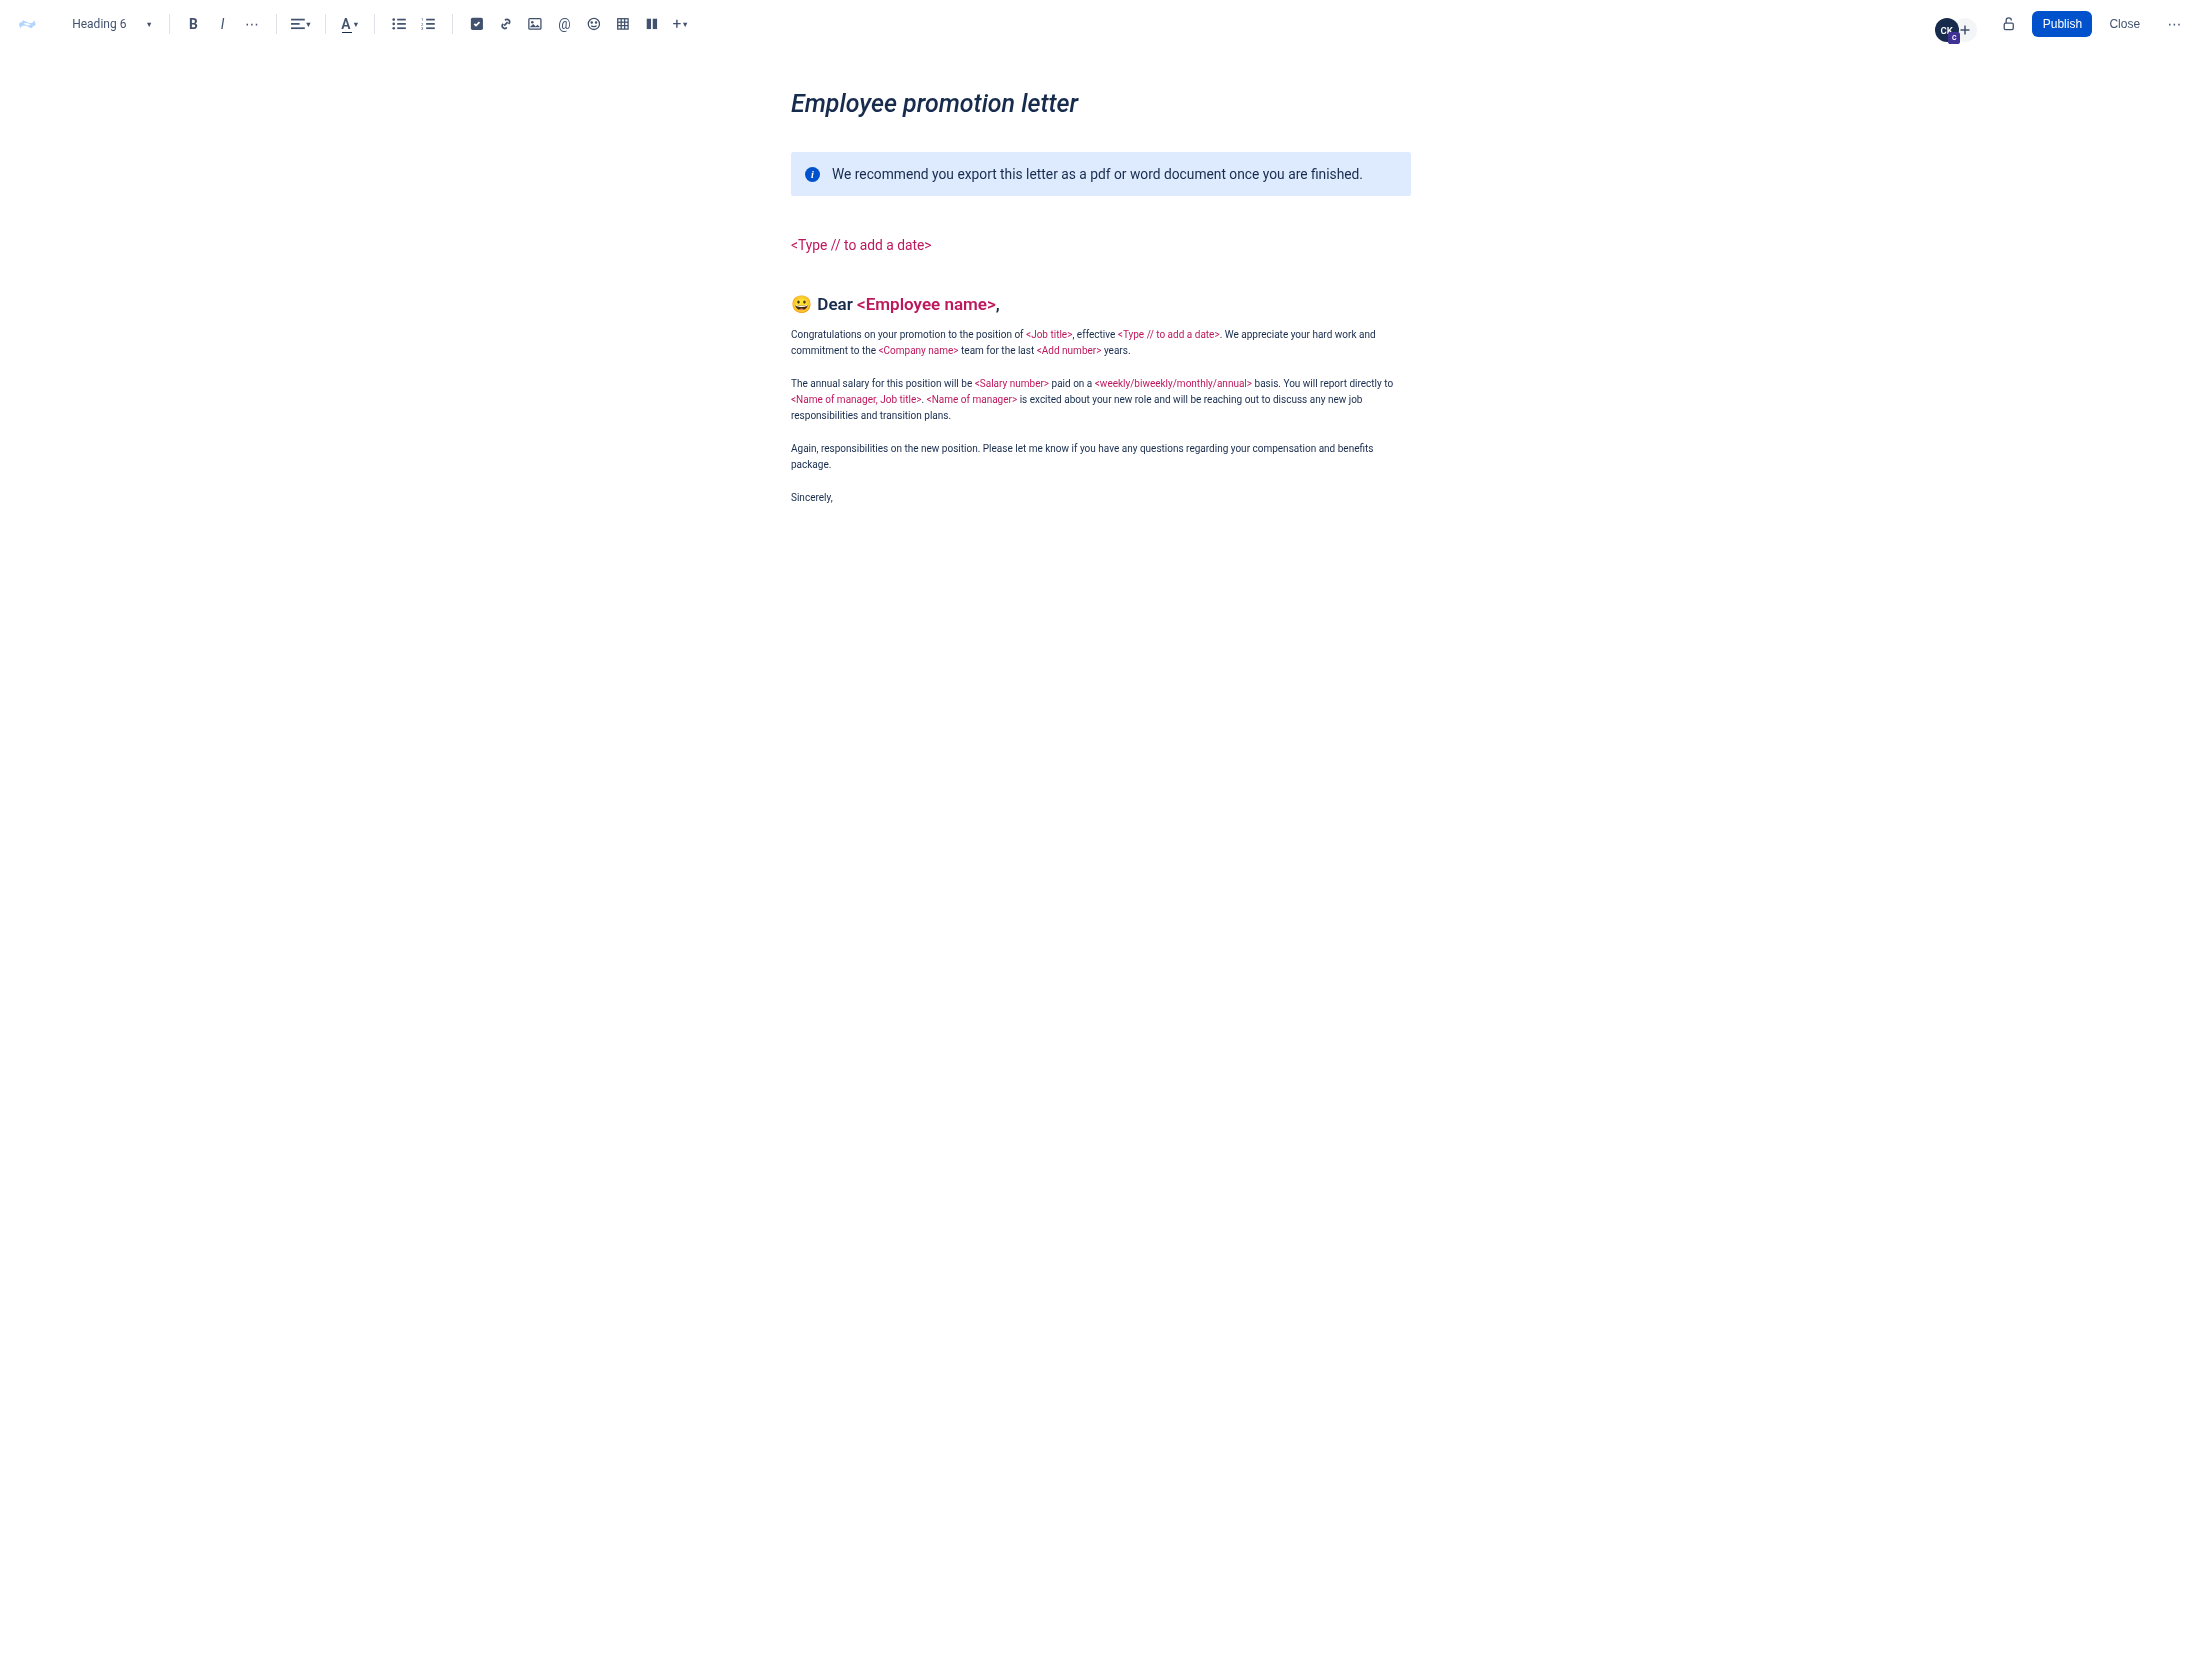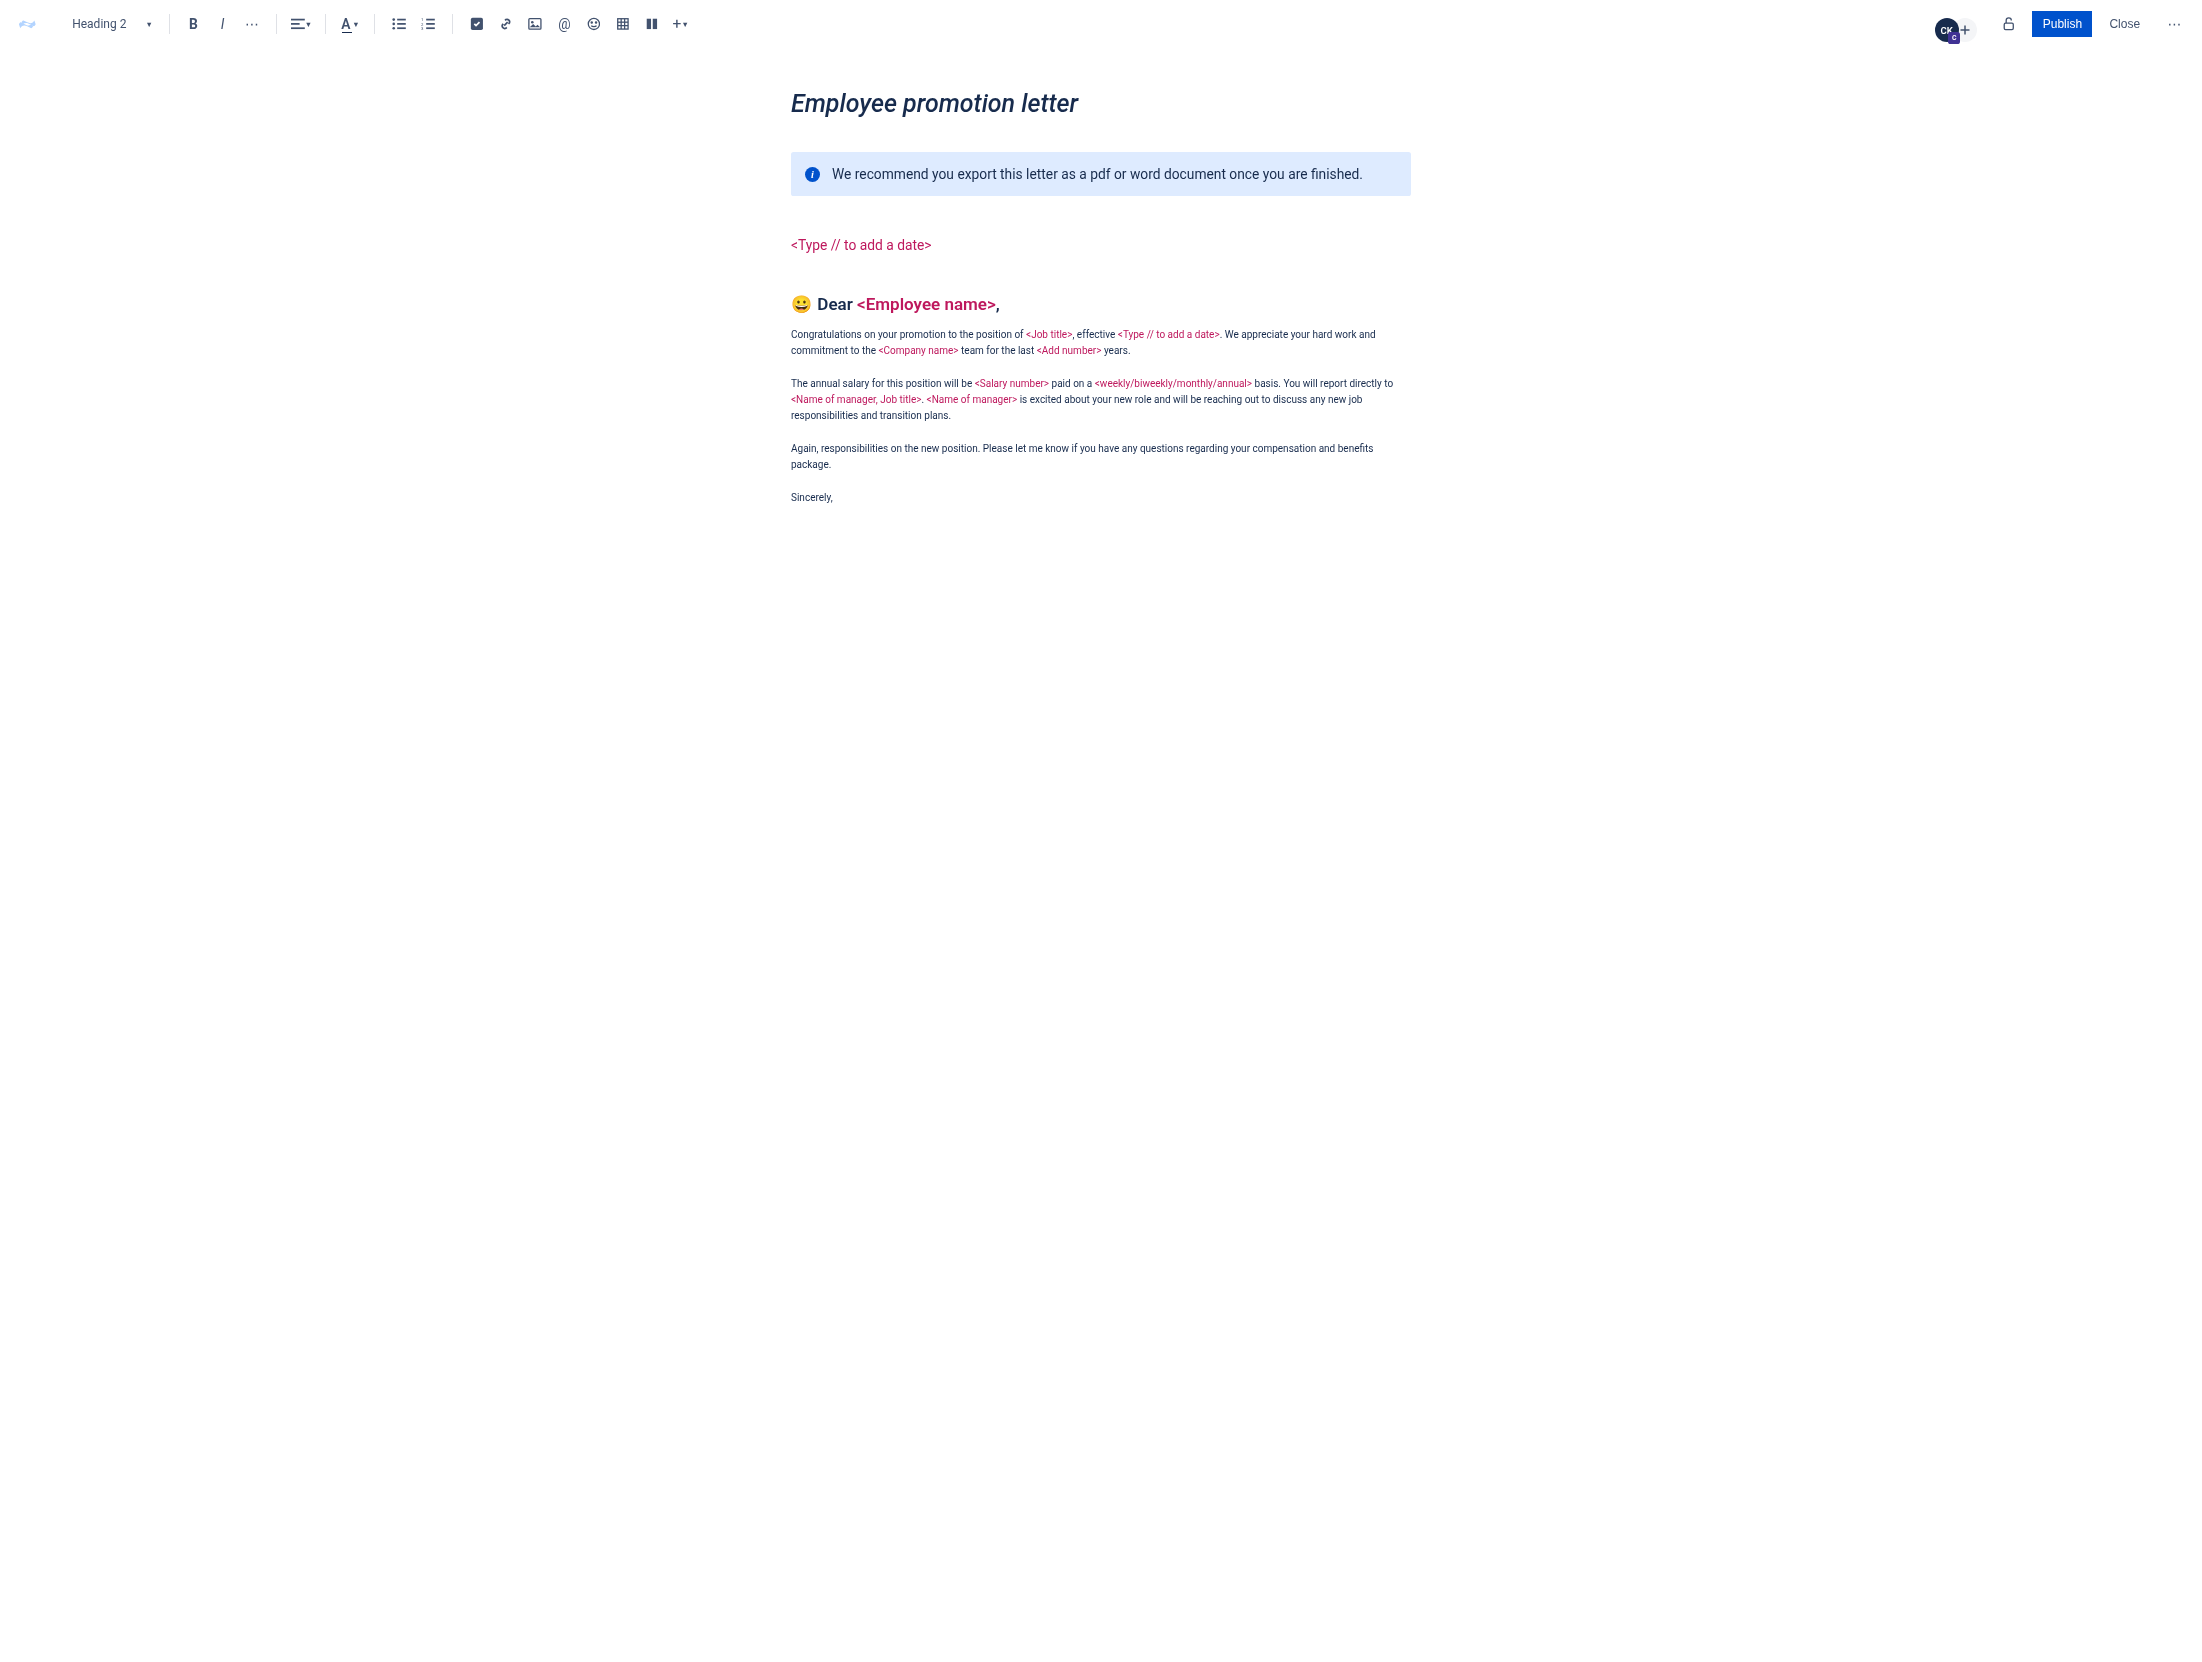--- a/index.html
+++ b/index.html
@@ -9,21 +9,21 @@
 .heading-select { display: flex; align-items: center; gap: 20.6px; color: #42526E; font-size: 12px; padding: 5.2px 6.9px; cursor: pointer; border-radius: 2.6px; }
 .divider { width: 0.9px; height: 20.6px; background: #DFE1E6; margin: 0 6.9px; }
 .tb-btn { width: 27.5px; height: 27.5px; display: flex; align-items: center; justify-content: center; cursor: pointer; border-radius: 2.6px; color: #42526E; }
 .tb-group { display: flex; align-items: center; gap: 1.7px; }
 .spacer { flex: 1; }
 .avatar-group { display: flex; align-items: center; margin-right: 13.8px; margin-top: 12px; }
 .avatar { width: 24px; height: 24px; border-radius: 50%; background: #172B4D; color: #fff; display: flex; align-items: center; justify-content: center; font-size: 9.5px; font-weight: 600; position: relative; }
 .avatar-badge { position: absolute; bottom: -1.7px; right: -1.7px; width: 12px; height: 12px; background: #403294; border-radius: 2.6px; color: #fff; font-size: 6.9px; display: flex; align-items: center; justify-content: center; }
 .add-avatar { width: 24px; height: 24px; border-radius: 50%; background: #F4F5F7; display: flex; align-items: center; justify-content: center; margin-left: -5.2px; cursor: pointer; color: #42526E; }
 .lock-btn { width: 27.5px; height: 27.5px; display: flex; align-items: center; justify-content: center; cursor: pointer; color: #42526E; margin-right: 6.9px; }
-.publish-btn { background: #0052CC; color: #fff; border: none; padding: 6px 10.3px; border-radius: 0; font-size: 12px; font-weight: 500; cursor: pointer; }
+.publish-btn { background: #0052CC; color: #fff; border: none; padding: 6px 10.3px; border-radius: 6px; font-size: 12px; font-weight: 500; cursor: pointer; }
 .close-btn { background: none; border: none; color: #42526E; padding: 6px 10.3px; font-size: 12px; cursor: pointer; margin-left: 3.4px; }
 .more-btn { width: 27.5px; height: 27.5px; display: flex; align-items: center; justify-content: center; cursor: pointer; color: #42526E; margin-left: 6.9px; }
 .content { max-width: 654px; margin: 0 auto; padding: 41px 17px; }
 .page-title { font-size: 25px; font-weight: 500; color: #172B4D; margin-bottom: 34px; font-style: italic; }
 .info-panel { background: #DEEBFF; border-radius: 2.6px; padding: 13.8px 13.8px 13.8px 41px; position: relative; margin-bottom: 41px; font-size: 13.8px; color: #172B4D; }
 .info-icon { position: absolute; left: 13.8px; top: 14.6px; width: 15.5px; height: 15.5px; background: #0052CC; border-radius: 50%; color: #fff; display: flex; align-items: center; justify-content: center; font-size: 10.3px; font-weight: bold; font-style: italic; font-family: Georgia, serif; }
 .placeholder-link { color: #be185d; }
 .date-ph { font-size: 13.8px; margin-bottom: 41px; }
 h2.greeting { font-size: 17px; font-weight: 600; margin-bottom: 13.8px; display: flex; align-items: center; gap: 5.2px; }
 .emoji { font-size: 17px; }
@@ -40,21 +40,21 @@
 <body>
 
 <div class="toolbar">
   <div class="logo">
     <svg width="20.6" height="20.6" viewBox="0 0 32 32">
         <path d="M5 22c2-3 5-6 11-3l6 3c1 0 2-1 3-3l-2-3c-3 2-6 3-11 0L6 13c-1 0-2 1-3 3z" fill="#B3D4FF"></path>
         <path d="M27 10c-2 3-5 6-11 3l-6-3c-1 0-2 1-3 3l2 3c3-2 6-3 11 0l6 3c1 0 2-1 3-3z" fill="#B3D4FF"></path>
       </svg>
   </div>
   <div class="heading-select">
-    <span>Heading 2</span>
+    <span>Heading 6</span>
     <span class="chevron">▾</span>
   </div>
   <div class="divider"></div>
   <div class="tb-group">
     <div class="tb-btn">
         <b>B</b>
       </div>
     <div class="tb-btn">
         <i>I</i>
       </div>

